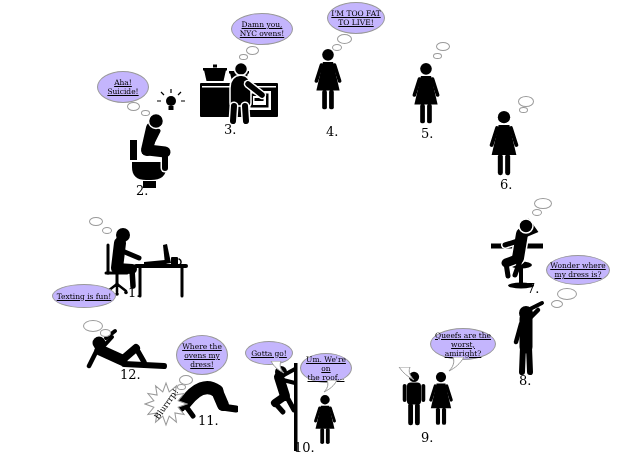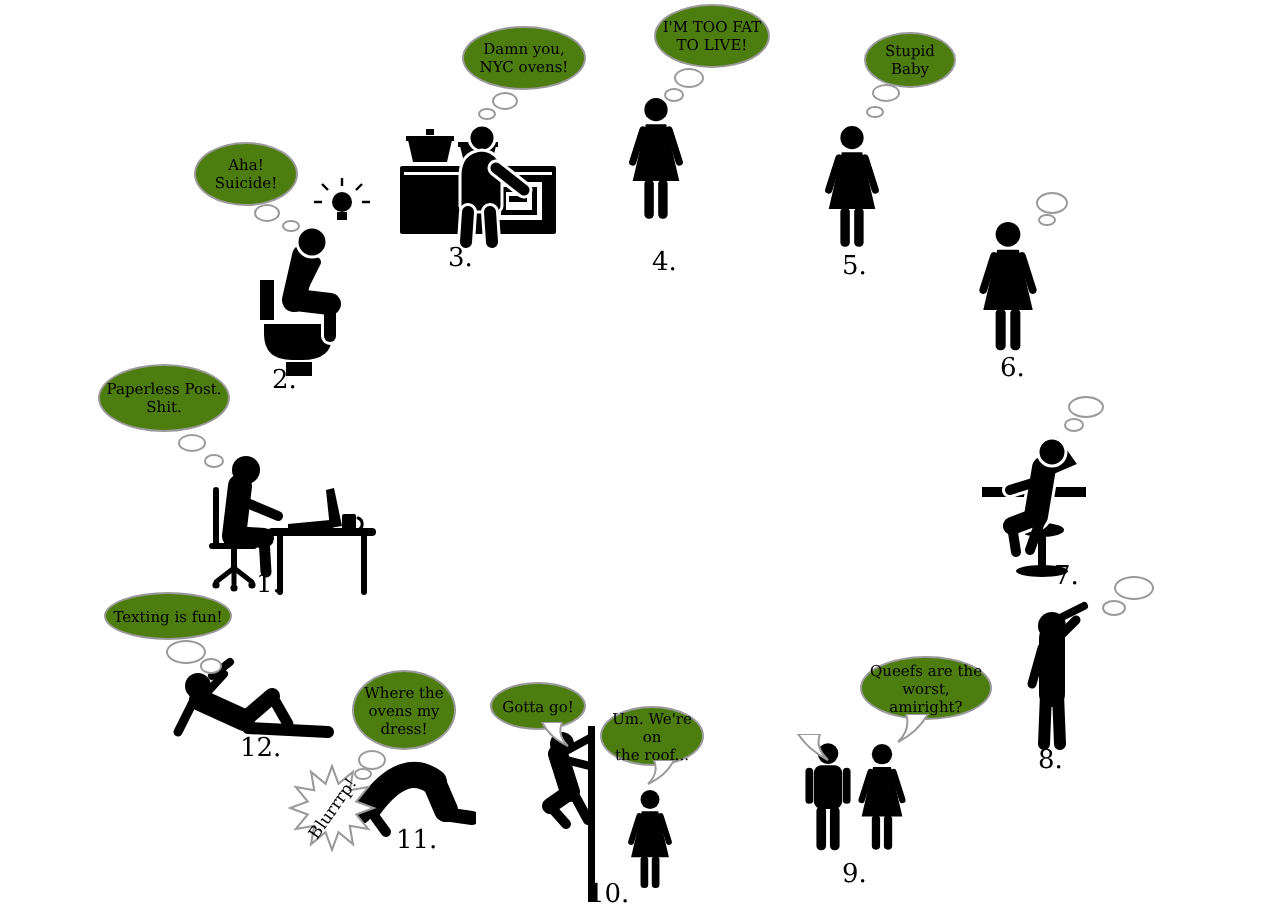--- a/index.html
+++ b/index.html
@@ -1,21 +1,21 @@
 <!DOCTYPE html>
 <html><head>
 <meta charset="utf-8">
 <style>
   html,body{margin:0;padding:0;background:#fff;}
   #canvas{position:relative;width:640px;height:457px;background:#fff;overflow:hidden;
           font-family:"DejaVu Serif",serif;color:#000;}
-  .bubble{position:absolute;background:#4d7c0f;border:1px solid #9a9a9a;border-radius:50%;
+  .bubble{position:absolute;background:#c4b5fd;border:1px solid #9a9a9a;border-radius:50%;
           display:flex;align-items:center;justify-content:center;text-align:center;
           font-size:7.5px;line-height:1.2;white-space:pre-line;z-index:3;box-sizing:border-box;
-          padding:2px;}
+          padding:2px;text-decoration:underline;}
   .puff{position:absolute;background:#fff;border:1px solid #9a9a9a;border-radius:50%;z-index:3;}
   .tail{position:absolute;z-index:4;}
   .tail.flip{transform:scaleX(-1);}
   .num{position:absolute;font-size:13px;z-index:2;}
   .fig{position:absolute;z-index:1;}
   svg{display:block;}
 </style>
 </head>
 <body>
 
@@ -34,22 +34,20 @@
         <circle cx="20" cy="9" r="8" fill="#000"></circle>
         <rect x="9" y="18" width="22" height="34" rx="6" fill="#000"></rect>
         <rect x="2.5" y="20" width="6" height="28" rx="3" fill="#000"></rect>
         <rect x="31.5" y="20" width="6" height="28" rx="3" fill="#000"></rect>
         <rect x="11" y="50" width="7.5" height="34" rx="3.5" fill="#000"></rect>
         <rect x="21.5" y="50" width="7.5" height="34" rx="3.5" fill="#000"></rect>
       </symbol>
     </defs>
   </svg>
 
-  <div class="bubble" style="left:49px;top:182px;width:66px;height:34px">Paperless Post.
-Shit.</div>
   <div class="puff" style="left:89px;top:217px;width:12px;height:7px"></div>
   <div class="puff" style="left:102px;top:227px;width:8px;height:5px"></div>
   <div class="fig" style="left:86px;top:224px">
     <svg width="102" height="74" viewBox="0 0 102 74">
       <g stroke="#000" stroke-linecap="round" fill="none">
         <path d="M22 21 L22 49" stroke-width="3"></path>
         <path d="M20 49 L41 49" stroke-width="3"></path>
         <path d="M31 49 L31 60" stroke-width="3"></path>
         <path d="M31 60 L22 67 M31 60 L40 67 M31 60 L31 68" stroke-width="2.5"></path>
         <path d="M50 42 L100 42" stroke-width="4"></path>
@@ -136,22 +134,20 @@
 TO LIVE!</div>
   <div class="puff" style="left:337px;top:34px;width:13px;height:8px"></div>
   <div class="puff" style="left:332px;top:44px;width:8px;height:5px"></div>
   <div class="fig" style="left:312px;top:48px">
     <svg width="32" height="66" viewBox="0 0 44 90">
         <use href="#sym-woman"></use>
       </svg>
   </div>
   <div class="num" style="left:326px;top:124px">4.</div>
 
-  <div class="bubble" style="left:432px;top:16px;width:46px;height:28px">Stupid
-Baby</div>
   <div class="puff" style="left:436px;top:42px;width:12px;height:7px"></div>
   <div class="puff" style="left:433px;top:53px;width:7px;height:4.4px"></div>
   <div class="fig" style="left:410px;top:62px">
     <svg width="32" height="66" viewBox="0 0 44 90">
         <use href="#sym-woman"></use>
       </svg>
   </div>
   <div class="num" style="left:421px;top:126px">5.</div>
 
   <div class="puff" style="left:518px;top:96px;width:14px;height:9px"></div>
@@ -182,20 +178,22 @@
         <path d="M31 24 L15 29" stroke-width="5"></path>
         <path d="M29 42 L16 47" stroke-width="9"></path>
         <path d="M16 47 L18 60" stroke-width="5"></path>
         <path d="M30 45 L25 59" stroke-width="5"></path>
       </g>
       <circle cx="36" cy="10" r="7" fill="#000" stroke="#fff" stroke-width="1.5"></circle>
     </svg>
   </div>
   <div class="num" style="left:527px;top:281px">7.</div>
 
+  <div class="bubble" style="left:546px;top:255px;width:64px;height:30px">Wonder where
+my dress is?</div>
   <div class="puff" style="left:557px;top:288px;width:18px;height:10px"></div>
   <div class="puff" style="left:551px;top:300px;width:10px;height:6px"></div>
   <div class="fig" style="left:502px;top:300px">
     <svg width="48" height="78" viewBox="0 0 48 78">
       <g stroke="#000" stroke-linecap="round" fill="none">
         <path d="M28 9 L40 3" stroke-width="4"></path>
         <path d="M24 22 L36 10" stroke-width="4.5"></path>
         <path d="M24 19 L24 47" stroke-width="13"></path>
         <path d="M19 24 L14 42" stroke-width="4.5"></path>
         <path d="M21 47 L20 72" stroke-width="6"></path>
@@ -271,21 +269,21 @@
         <path d="M15 27 L23 38" stroke-width="5"></path>
         <path d="M15 25 Q32 2 47 13" stroke-width="13"></path>
         <path d="M47 13 L53 27" stroke-width="12"></path>
         <path d="M52 29 L66 31" stroke-width="7"></path>
       </g>
       <circle cx="9" cy="27" r="7.5" fill="#000"></circle>
     </svg>
   </div>
   <div class="num" style="left:198px;top:413px">11.</div>
 
-  <div class="bubble" style="left:52px;top:296px;width:64px;height:24px">Texting is fun!</div>
+  <div class="bubble" style="left:52px;top:284px;width:64px;height:24px">Texting is fun!</div>
   <div class="puff" style="left:83px;top:320px;width:18px;height:10px"></div>
   <div class="puff" style="left:100px;top:329px;width:9px;height:5.6px"></div>
   <div class="fig" style="left:86px;top:326px">
     <svg width="88" height="48" viewBox="0 0 88 48">
       <g stroke="#000" stroke-linecap="round" fill="none">
         <path d="M20 12 L29 5" stroke-width="4"></path>
         <path d="M16 22 L26 11" stroke-width="4"></path>
         <path d="M14 24 L36 34" stroke-width="11"></path>
         <path d="M11 24 L3 40" stroke-width="4.5"></path>
         <path d="M36 34 L50 22" stroke-width="8"></path>

